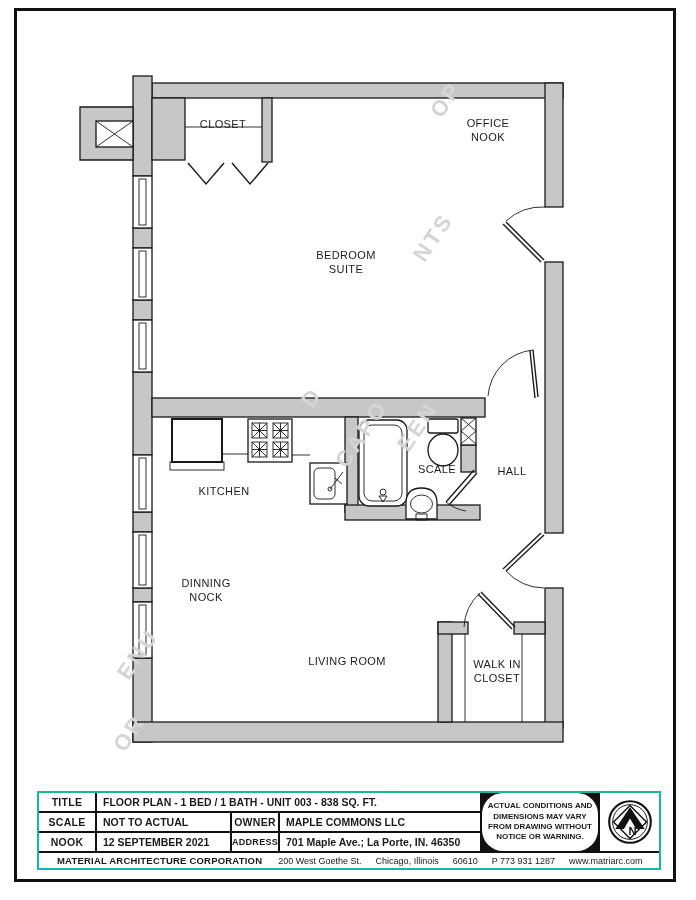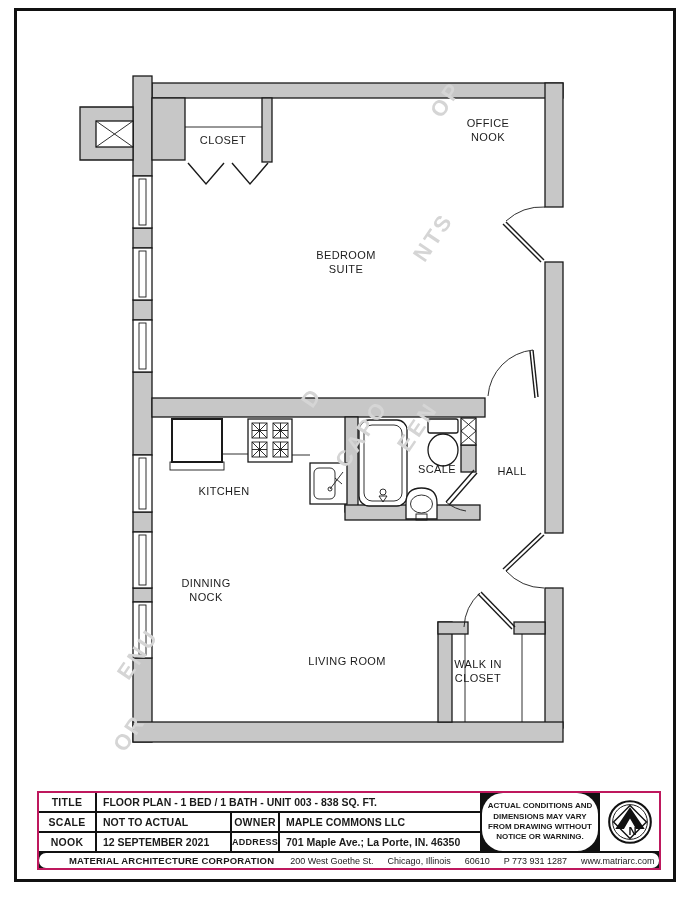--- a/index.html
+++ b/index.html
@@ -20,38 +20,38 @@
   .winin{fill:#ffffff;stroke:#1a1a1a;stroke-width:0.9;}
   
   .room-label{position:absolute;font-size:11px;font-weight:normal;line-height:1.25;
     text-align:center;letter-spacing:0.4px;color:#1c1c1c;}
   
   .wm{position:absolute;font-size:22px;font-weight:bold;letter-spacing:3px;
     color:#d5d5d5;transform:rotate(-56deg);transform-origin:0 0;white-space:nowrap;
     pointer-events:none;}
   
   .tb{position:absolute;left:37px;top:791px;display:grid;background:#111;
-    border:2px solid #be185d;gap:2px;
+    border:2px solid #14b8a6;gap:2px;
     grid-template-columns:56px 133px 46px 200px 116px 59px;
     grid-template-rows:18px 18px 18px 15px;
     grid-template-areas:
       "tl tv tv tv dis logo"
       "sl sv ol ov dis logo"
       "dl dv al av dis logo"
       "co co co co co co";}
   .tb .cell{background:#fff;display:flex;align-items:center;overflow:hidden;}
   .tb .lab{justify-content:center;font-size:10.5px;font-weight:bold;letter-spacing:0.3px;}
   .tb .val{padding-left:6px;font-size:10.5px;font-weight:bold;white-space:nowrap;}
   .a-tl{grid-area:tl}.a-tv{grid-area:tv}.a-sl{grid-area:sl}.a-sv{grid-area:sv}
   .a-ol{grid-area:ol}.a-ov{grid-area:ov}.a-dl{grid-area:dl}.a-dv{grid-area:dv}
   .a-al{grid-area:al}.a-av{grid-area:av}
   .a-dis{grid-area:dis;flex-direction:column;justify-content:center;text-align:center;
     font-size:8px;font-weight:bold;line-height:1.3;padding:2px;border-radius:21px;}
   .a-logo{grid-area:logo;justify-content:center;}
-  .a-co{grid-area:co;font-size:9px;white-space:nowrap;padding-left:30px;border-radius:7px;}
+  .a-co{grid-area:co;font-size:9px;white-space:nowrap;padding-left:18px;}
   .a-co .coname{font-weight:bold;font-size:9.5px;letter-spacing:0.2px;margin-right:16px;}
   .a-co span{margin-right:14px;}
 </style>
 </head>
 <body>
 
 <div class="page-border"></div>
 
 <div class="plan-wrap">
   <svg width="696" height="780" viewBox="0 0 696 780">
@@ -196,29 +196,29 @@
   </svg>
 
   <span class="wm" style="left:425px;top:108px">OP</span>
   <span class="wm" style="left:408px;top:252px">NTS</span>
   <span class="wm" style="left:296px;top:398px">D</span>
   <span class="wm" style="left:330px;top:458px">CAPO</span>
   <span class="wm" style="left:392px;top:442px">EEN</span>
   <span class="wm" style="left:112px;top:670px">ENU</span>
   <span class="wm" style="left:108px;top:742px">OR</span>
 
-  <div class="room-label" style="left:188px;top:134px;width:70px">CLOSET</div>
+  <div class="room-label" style="left:188px;top:118px;width:70px">CLOSET</div>
   <div class="room-label" style="left:458px;top:117px;width:60px">OFFICE NOOK</div>
   <div class="room-label" style="left:306px;top:249px;width:80px">BEDROOM SUITE</div>
   <div class="room-label" style="left:184px;top:485px;width:80px">KITCHEN</div>
   <div class="room-label" style="left:407px;top:463px;width:60px">SCALE</div>
   <div class="room-label" style="left:482px;top:465px;width:60px">HALL</div>
   <div class="room-label" style="left:170px;top:577px;width:72px">DINNING NOCK</div>
   <div class="room-label" style="left:292px;top:655px;width:110px">LIVING ROOM</div>
-  <div class="room-label" style="left:442px;top:658px;width:72px">WALK IN CLOSET</div>
+  <div class="room-label" style="left:461px;top:658px;width:72px">WALK IN CLOSET</div>
 </div>
 
 <div class="tb">
   <div class="cell lab a-tl">TITLE</div>
   <div class="cell val a-tv">FLOOR PLAN - 1 BED / 1 BATH - UNIT 003 - 838 SQ. FT.</div>
   <div class="cell lab a-sl">SCALE</div>
   <div class="cell val a-sv">NOT TO ACTUAL</div>
   <div class="cell lab a-ol">OWNER</div>
   <div class="cell val a-ov">MAPLE COMMONS LLC</div>
   <div class="cell lab a-dl">NOOK</div>

